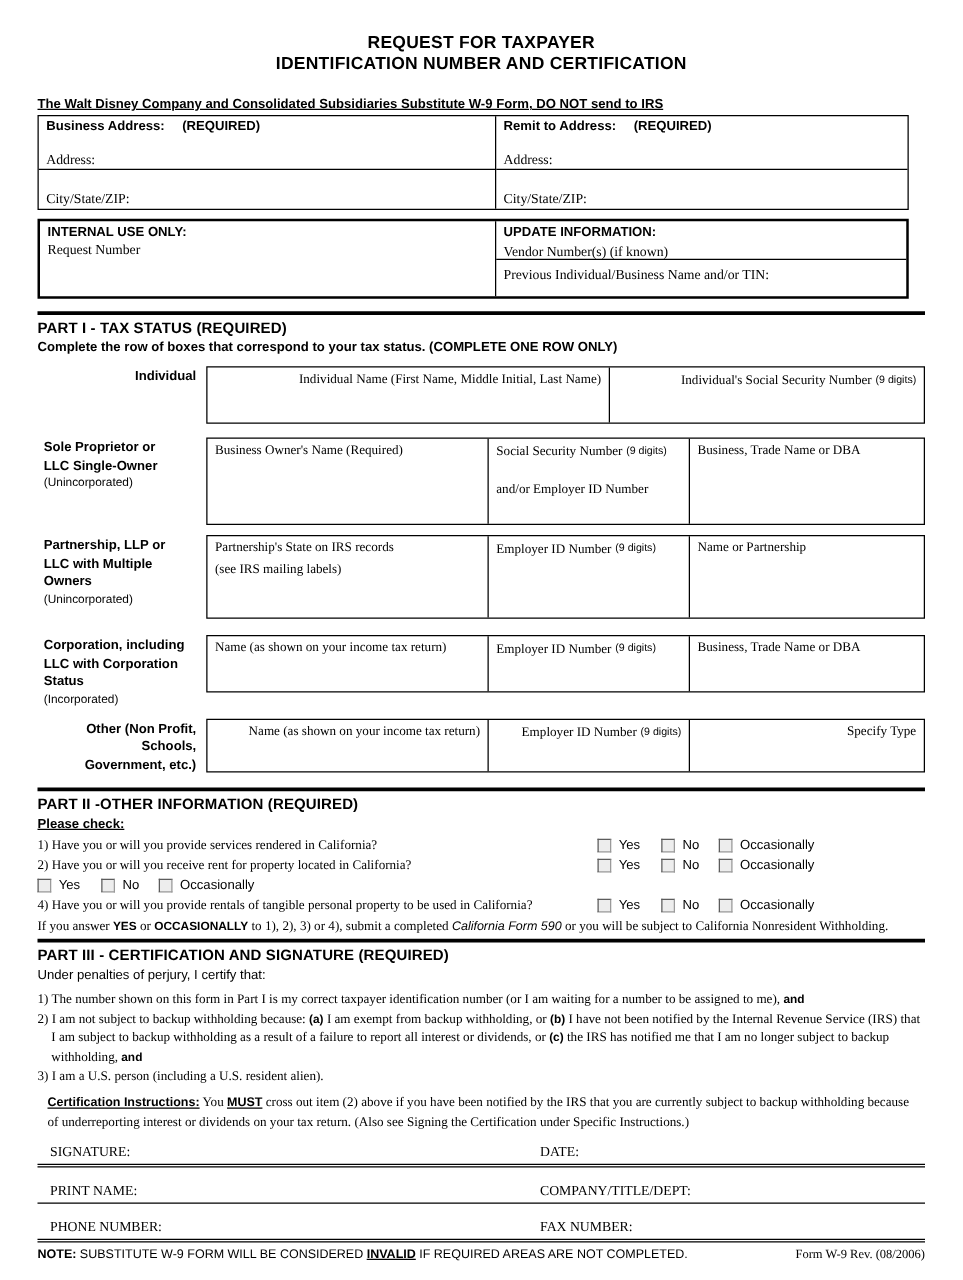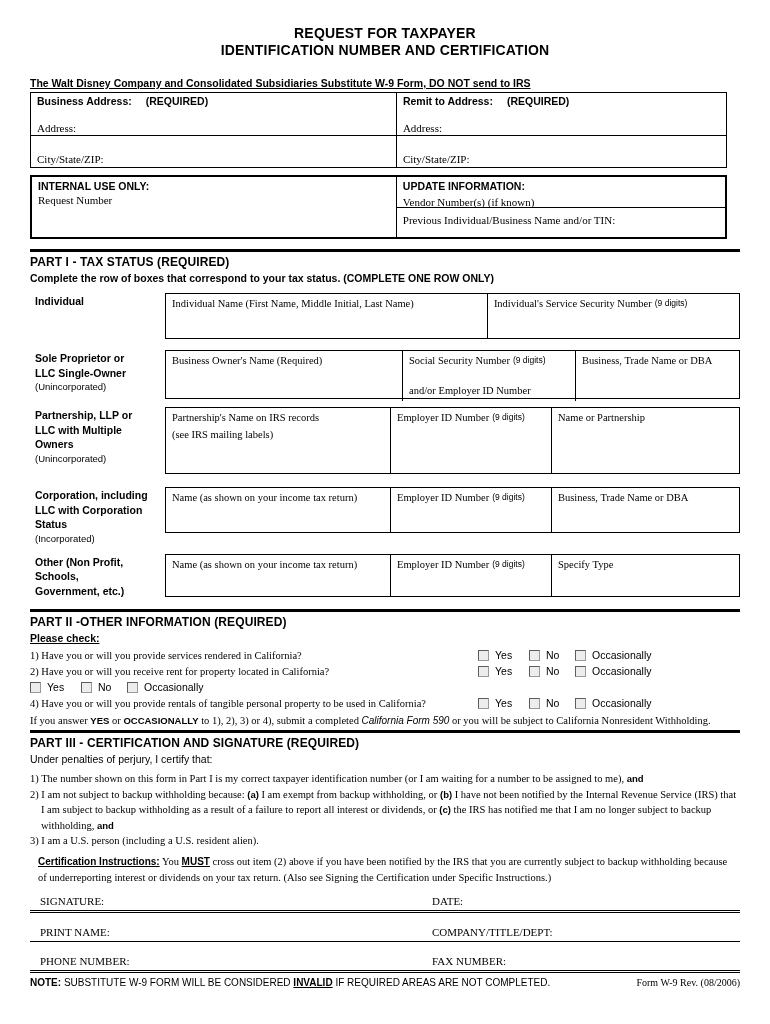--- a/index.html
+++ b/index.html
@@ -27,28 +27,28 @@
 
   
   .rule { width:710px; border-top:3px solid #000; }
   .r1 { margin-top:10px; } .r2 { margin-top:11px; } .r3 { margin-top:4px; }
   .parthead { font-size:12px; font-weight:bold; margin-top:3px; letter-spacing:.1px; }
   .p1sub { font-size:10.5px; font-weight:bold; margin-top:3px; }
   .pcheck { font-size:10.5px; font-weight:bold; text-decoration:underline; margin-top:3px; }
 
   
   .p1row { display:flex; }
-  .mt9{margin-top:9px;} .mt11{margin-top:11px;} .mt8{margin-top:8px;} .mt13{margin-top:13px;}
+  .mt9{margin-top:9px;text-align:right;} .mt11{margin-top:11px;} .mt8{margin-top:8px;} .mt13{margin-top:13px;}
   .p1lab { width:135px; padding:1px 8px 0 5px; }
   .bl { font-weight:bold; font-size:10.5px; line-height:14.5px; }
   .subl { font-size:9.5px; line-height:13px; }
   .p1box { flex:1; border:1.5px solid #000; display:grid; }
   .g2 { grid-template-columns:56% 44%; }
   .g3 { grid-template-columns:39.1% 28.1% 32.8%; }
-  .h45{height:46px;} .h70{height:49px;gap:12px;} .h67{height:67px;} .h46{height:46px;} .h43{height:43px;}
+  .h45{height:46px;} .h70{height:70px;} .h67{height:67px;} .h46{height:46px;} .h43{height:43px;}
   .cell { border-left:1.5px solid #000; padding:3px 6px; font-family:"Liberation Serif",serif; font-size:10.5px; line-height:14px; }
   .cell:first-child { border-left:none; }
   .digits { font-family:"Liberation Sans",sans-serif; font-size:8.5px; position:relative; top:-1px; margin-left:3px; }
   .l2a { margin-top:16px; } 
   .l2b { margin-top:3px; }  
 
   
   .p2q { display:flex; align-items:center; height:16px; margin-top:0; }
   .p2q.first { margin-top:3px; }
   .qtext { flex:1; font-family:"Liberation Serif",serif; font-size:10.5px; }
@@ -137,21 +137,21 @@
 
   <div class="p1row mt9">
     <div class="p1lab">
       <div class="bl">Individual</div>
     </div>
     <div class="p1box g2 h45">
       <div class="cell">
         <span>Individual Name (First Name, Middle Initial, Last Name)</span>
       </div>
       <div class="cell">
-        <span>Individual's Service Security Number</span><span class="digits">(9 digits)</span>
+        <span>Individual's Social Security Number</span><span class="digits">(9 digits)</span>
       </div>
     </div>
   </div>
 
   <div class="p1row mt11">
     <div class="p1lab">
       <div class="bl">Sole Proprietor or</div>
       <div class="bl">LLC Single-Owner</div>
       <div class="subl">(Unincorporated)</div>
     </div>
@@ -170,21 +170,21 @@
   </div>
 
   <div class="p1row mt8">
     <div class="p1lab">
       <div class="bl">Partnership, LLP or</div>
       <div class="bl">LLC with Multiple Owners</div>
       <div class="subl">(Unincorporated)</div>
     </div>
     <div class="p1box g3 h67">
       <div class="cell">
-        <div>Partnership's Name on IRS records</div>
+        <div>Partnership's State on IRS records</div>
         <div class="l2b">(see IRS mailing labels)</div>
       </div>
       <div class="cell">
         <span>Employer ID Number</span><span class="digits">(9 digits)</span>
       </div>
       <div class="cell">
         <span>Name or Partnership</span>
       </div>
     </div>
   </div>

